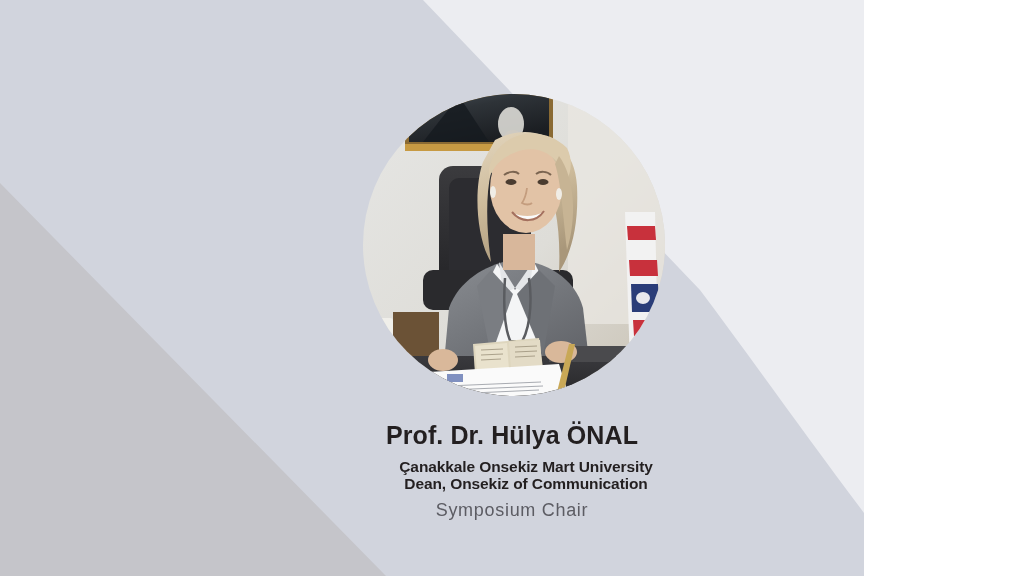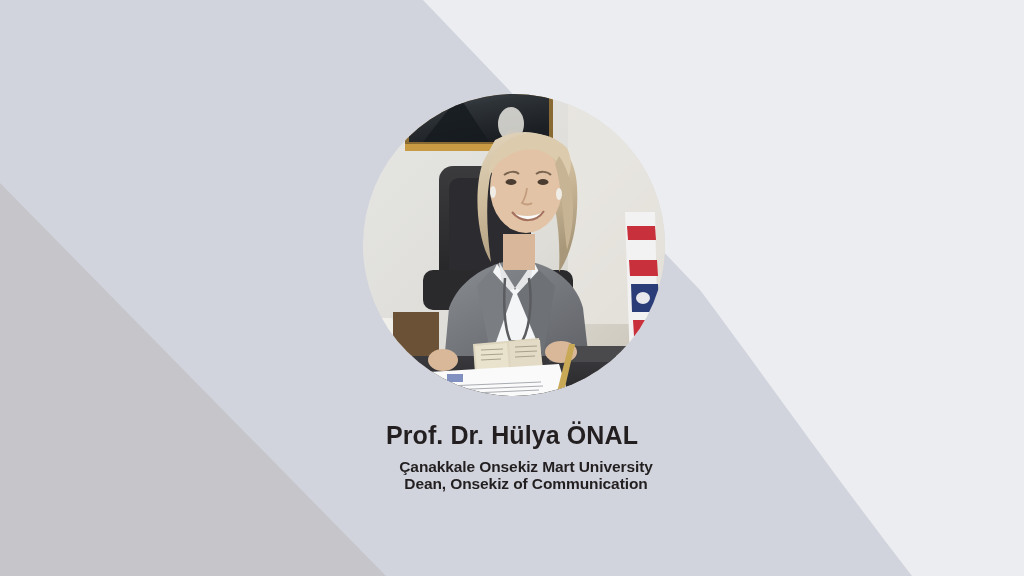--- a/index.html
+++ b/index.html
@@ -5,21 +5,21 @@
   html, body {
     margin: 0;
     padding: 0;
     background: #ffffff;
   }
   body {
     font-family: "Liberation Sans", "DejaVu Sans", sans-serif;
   }
   #slide {
     position: relative;
-    width: 1024px;
+    width: 864px;
     height: 576px;
     overflow: hidden;
     background: #ECEDF1;
   }
   #bg-svg {
     position: absolute;
     top: 0; left: 0;
     width: 1024px;
     height: 576px;
     display: block;
@@ -250,15 +250,16 @@
   </div>
 
   <div id="caption">
     <div id="speaker-name">Prof. Dr. Hülya ÖNAL</div>
 
     <div id="affil-block">
       <div class="affil-line">Çanakkale Onsekiz Mart University</div>
       <div class="affil-line">Dean, Onsekiz of Communication</div>
     </div>
 
+    <div id="speaker-role">Symposium Chair</div>
   </div>
 
 </div>
 
 </body></html>

